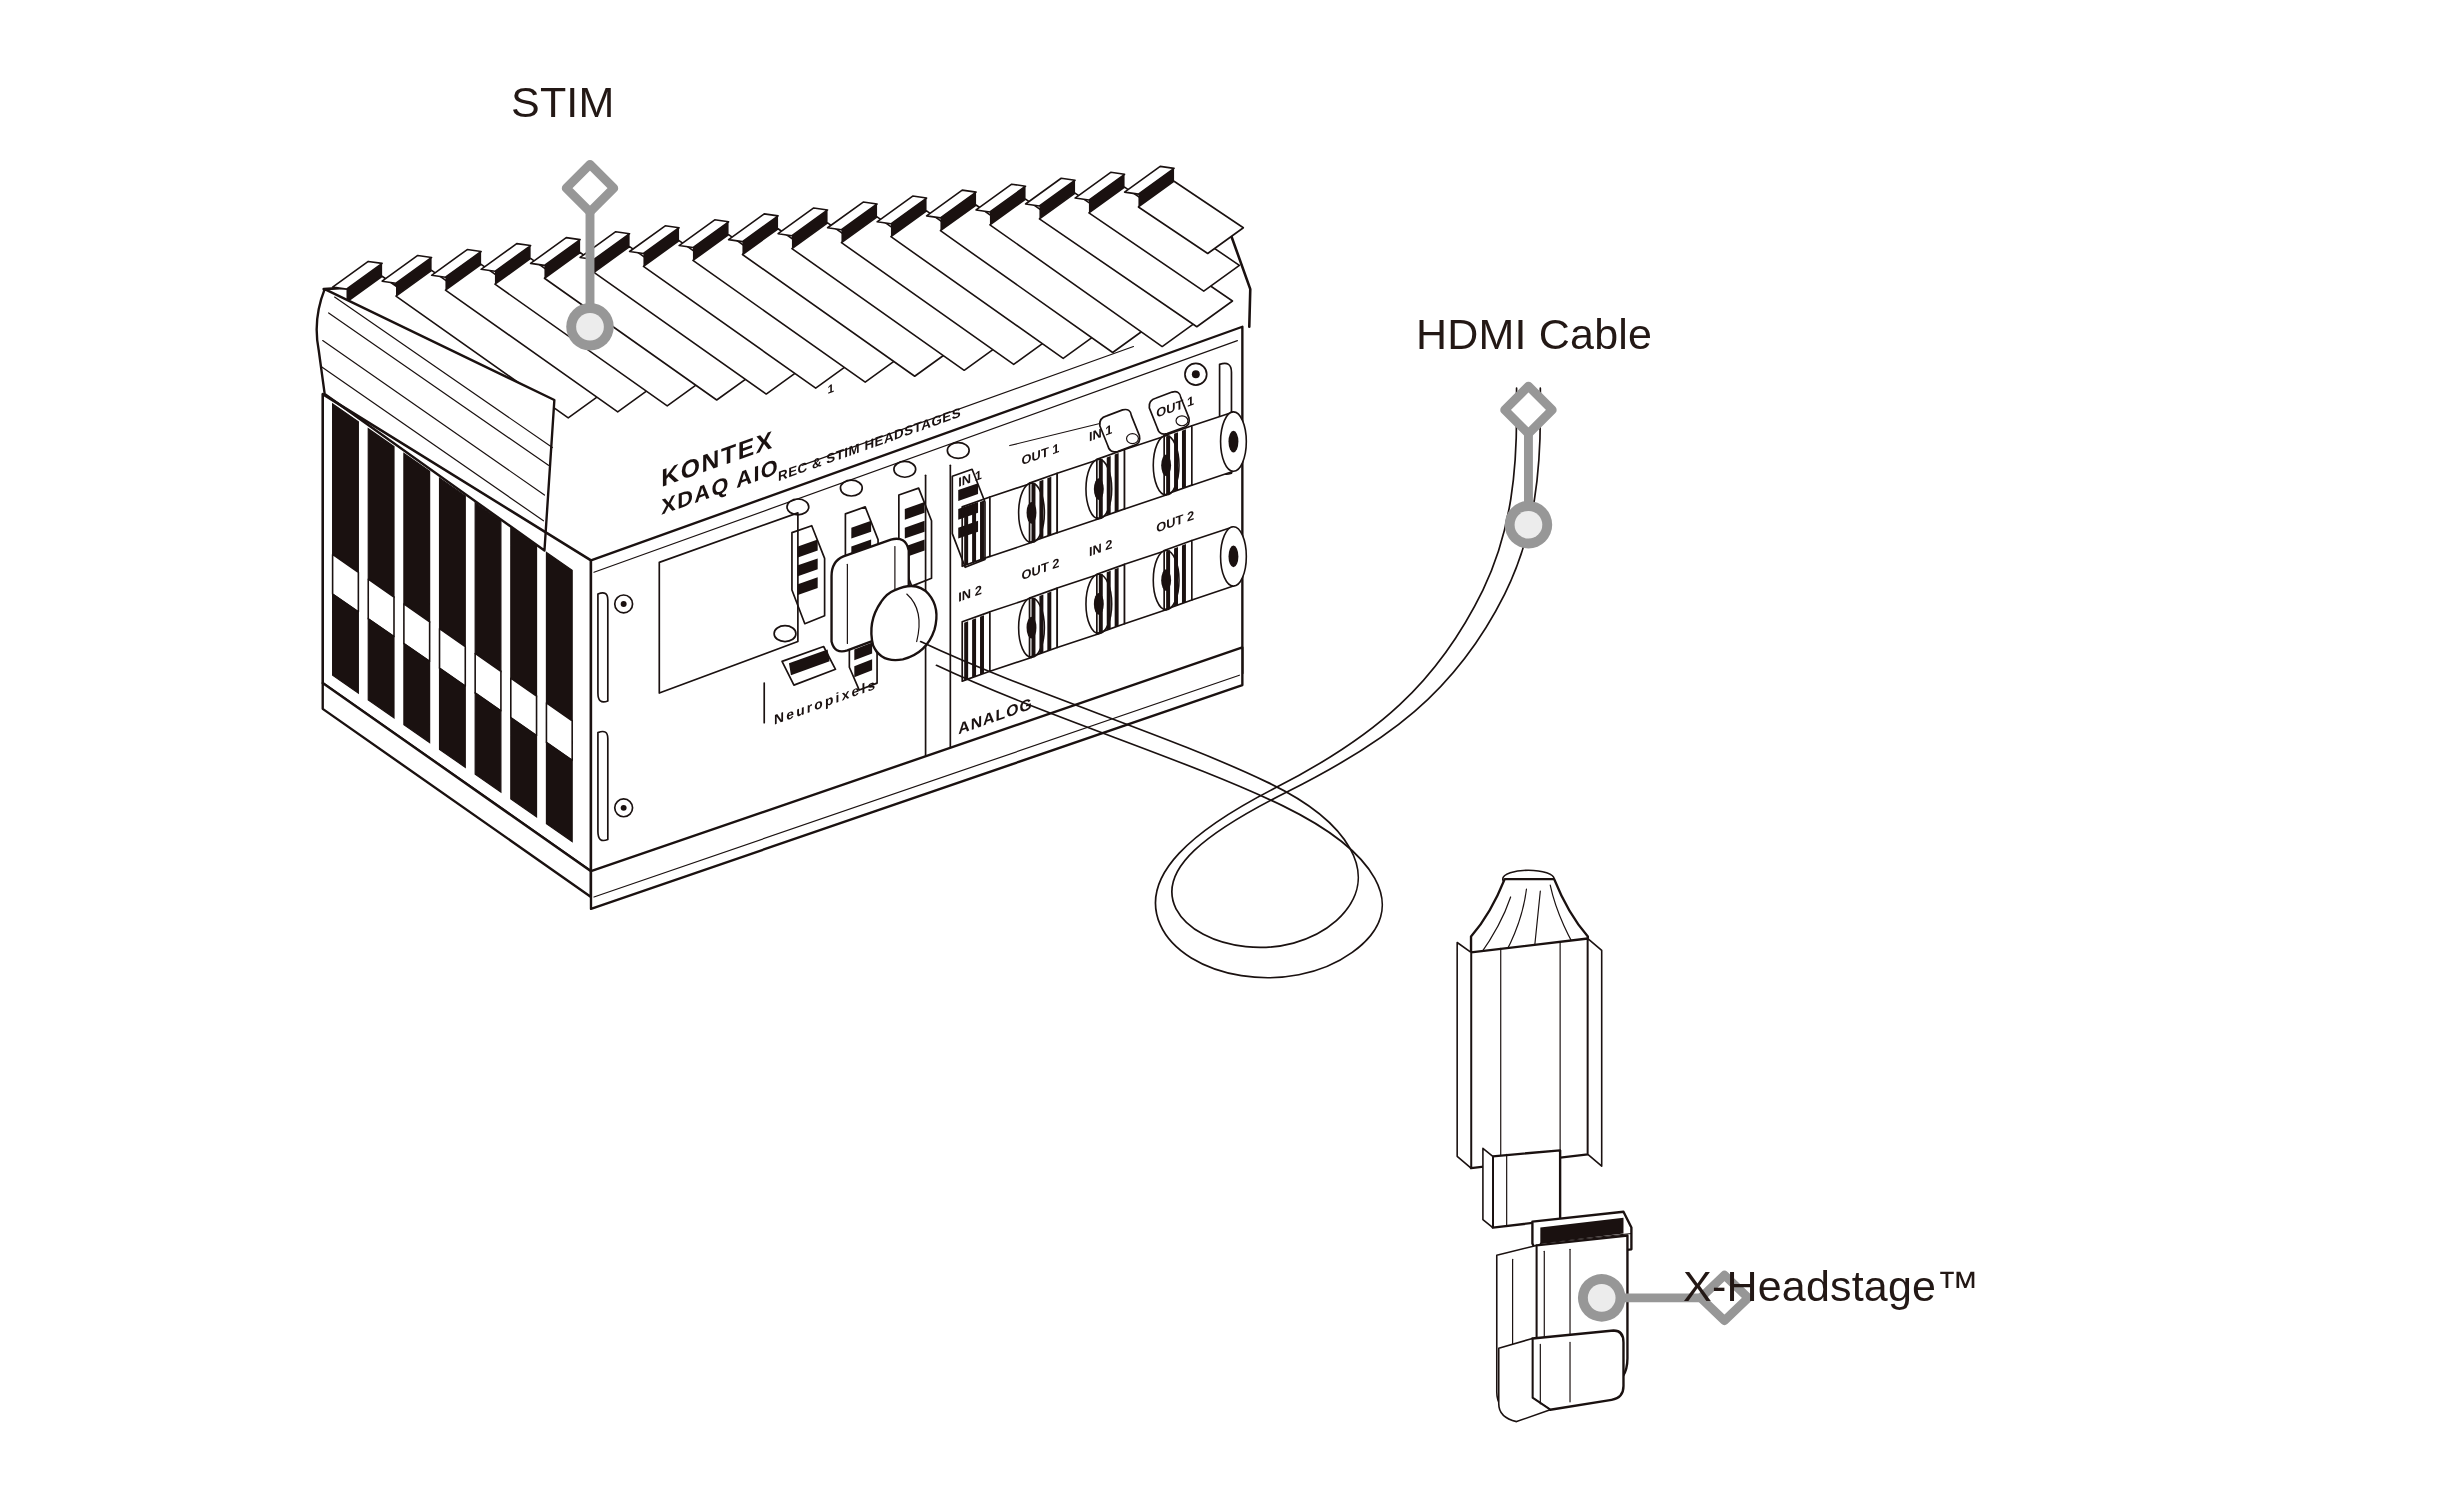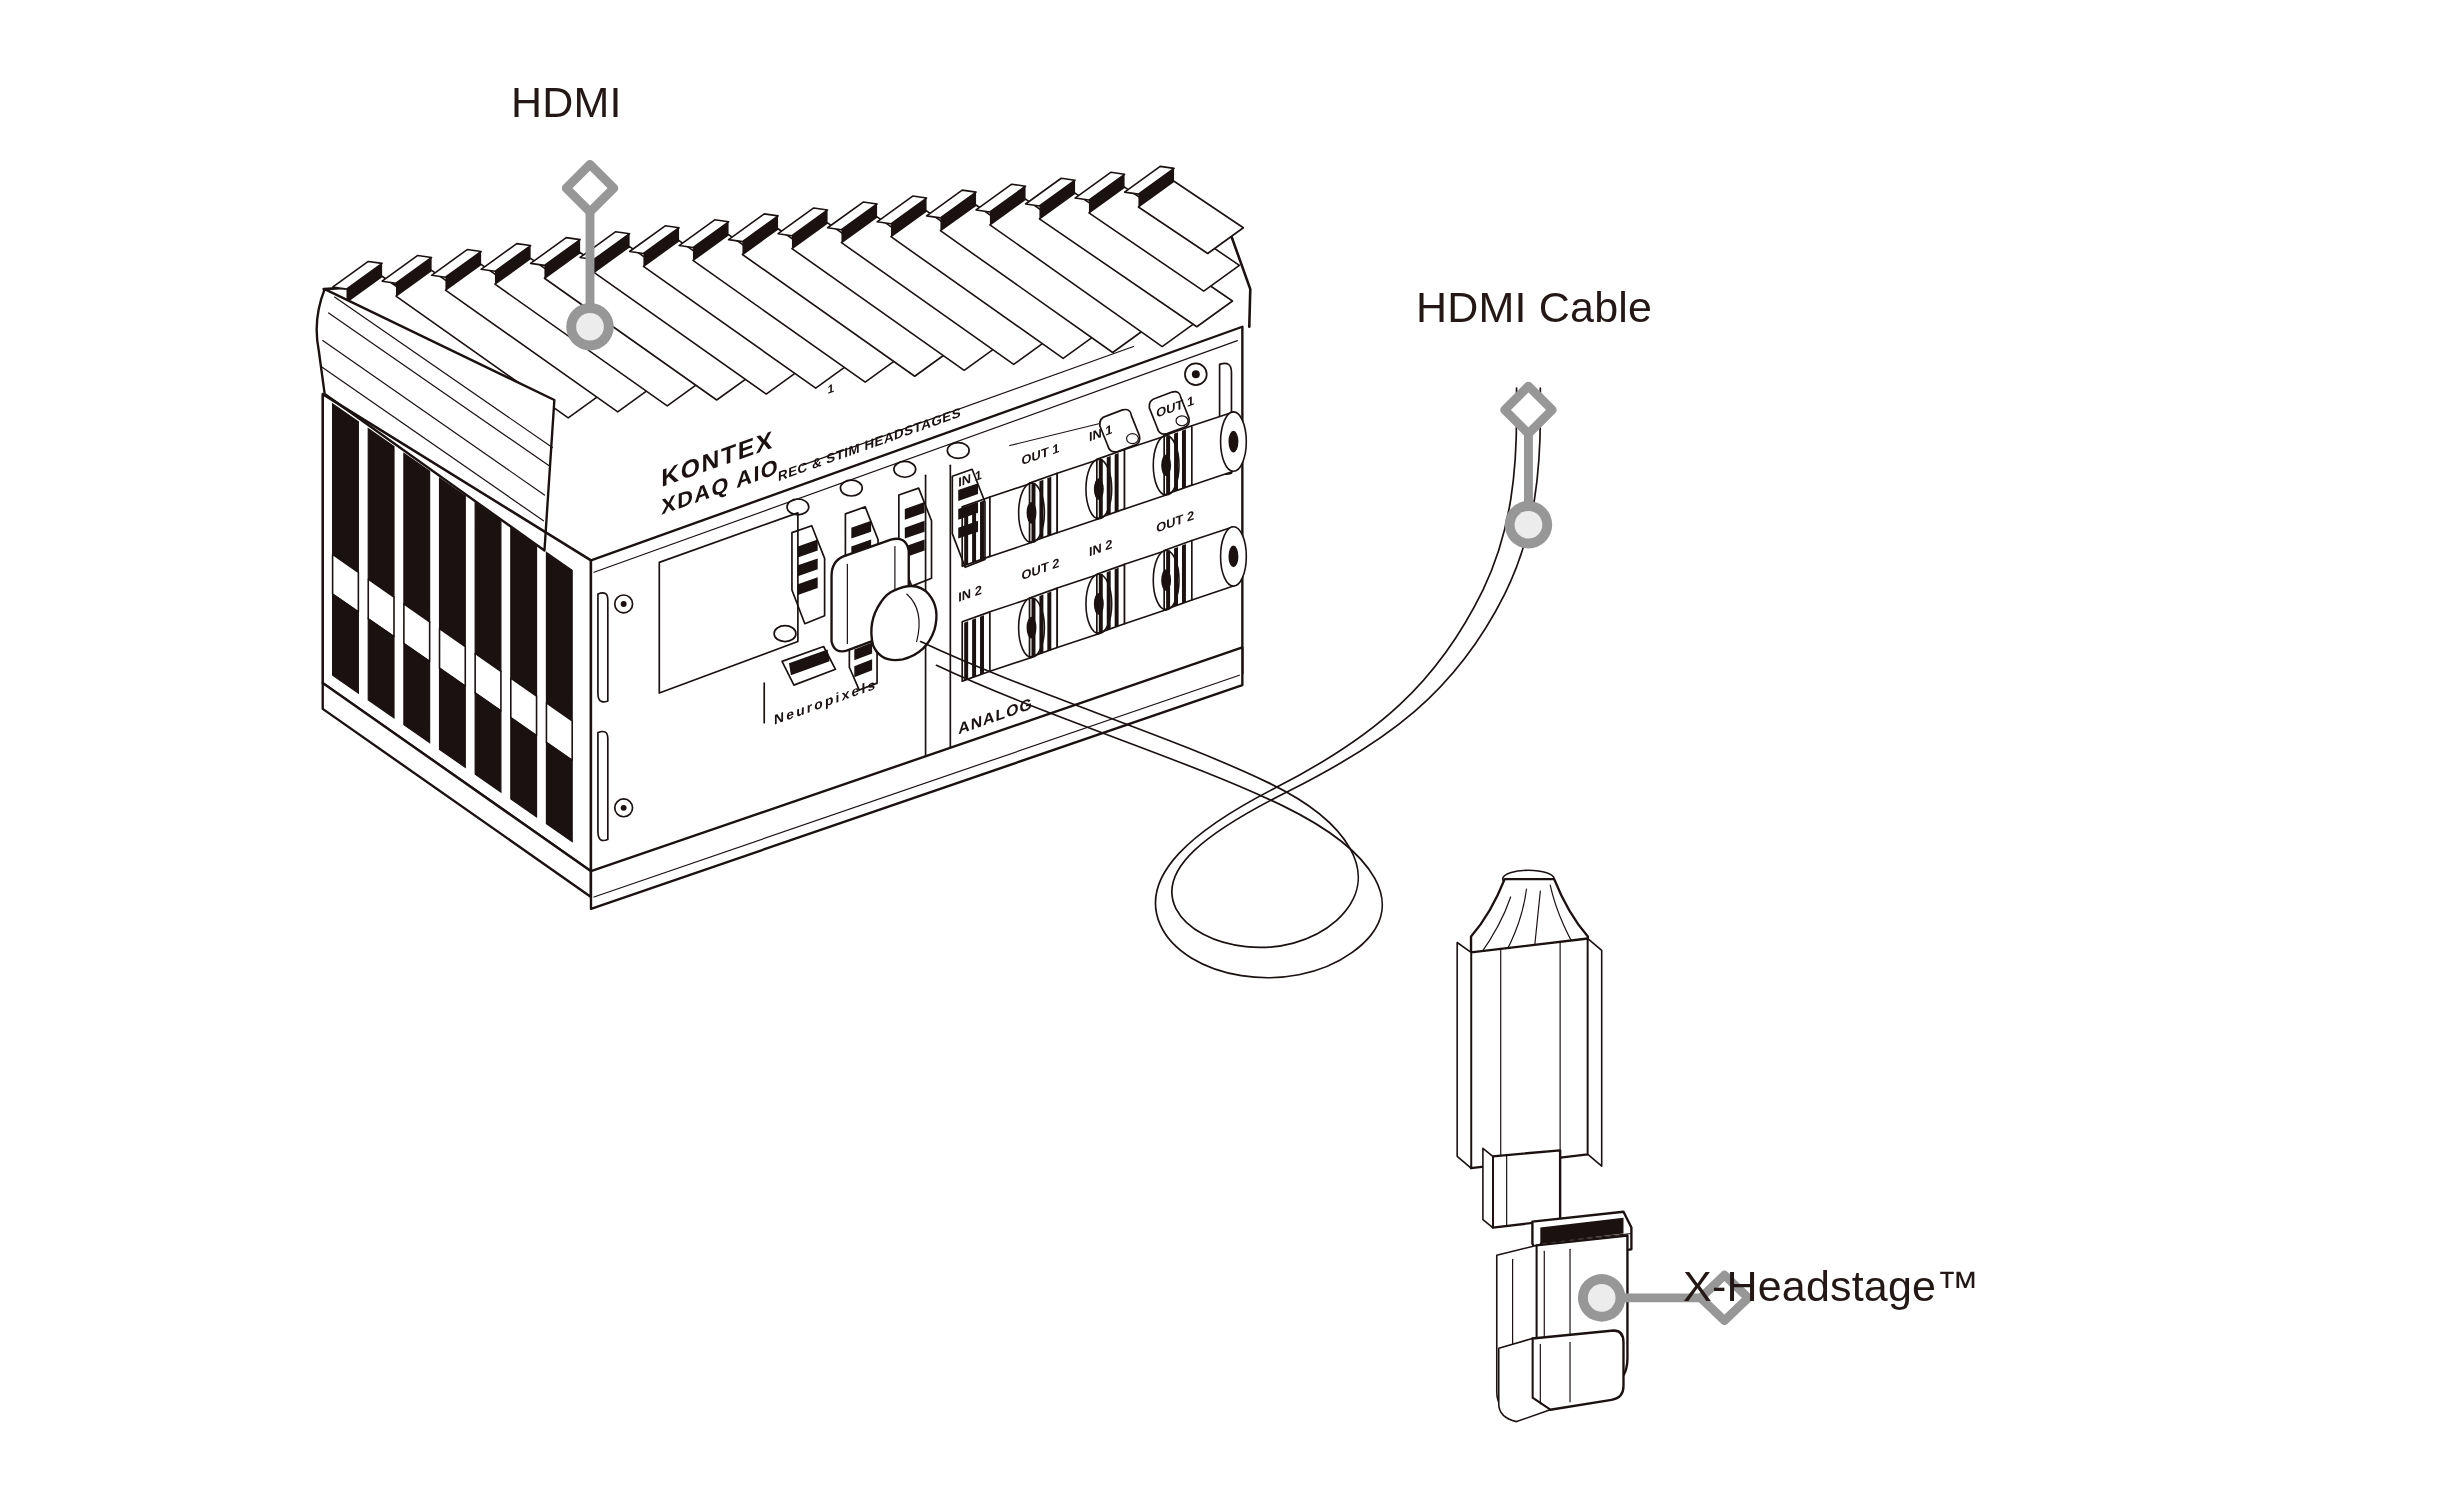--- a/index.html
+++ b/index.html
@@ -56,21 +56,21 @@
     position: absolute;
     color: #231815;
     font-family: "Liberation Sans", sans-serif;
     font-size: 43px;
     font-weight: 400;
     letter-spacing: 0.2px;
     white-space: nowrap;
     line-height: 1;
   }
   #label-xdaq        { left: 511px;  top: 81px; }
-  #label-hdmi        { left: 1416px; top: 286px; text-align: center; }
+  #label-hdmi        { left: 1416px; top: 313px; text-align: center; }
   #label-headstage   { left: 1683px; top: 1265px; }
 </style>
 </head>
 <body>
 
 <div id="stage">
 
   <svg class="diagram" viewBox="0 0 2482 1504" xmlns="http://www.w3.org/2000/svg">
 
     <g>
@@ -552,20 +552,20 @@
 
       <g>
         <path class="leader-line" d="M 1632 1311 L 1742 1311"></path>
         <path class="leader-diamond" d="M 1766 1311 L 1742 1288 L 1718 1311 L 1742 1334 Z"></path>
         <circle class="leader-dot-outer" cx="1618" cy="1311" r="24"></circle>
         <circle class="leader-dot-inner" cx="1618" cy="1311" r="14"></circle>
       </g>
     </g>
   </svg>
 
-  <div class="callout-label" id="label-xdaq">HDMI</div>
+  <div class="callout-label" id="label-xdaq">STIM</div>
 
   <div class="callout-label" id="label-hdmi">HDMI Cable</div>
 
   <div class="callout-label" id="label-headstage">X-Headstage™</div>
 
 </div>
 
 
 </body></html>

